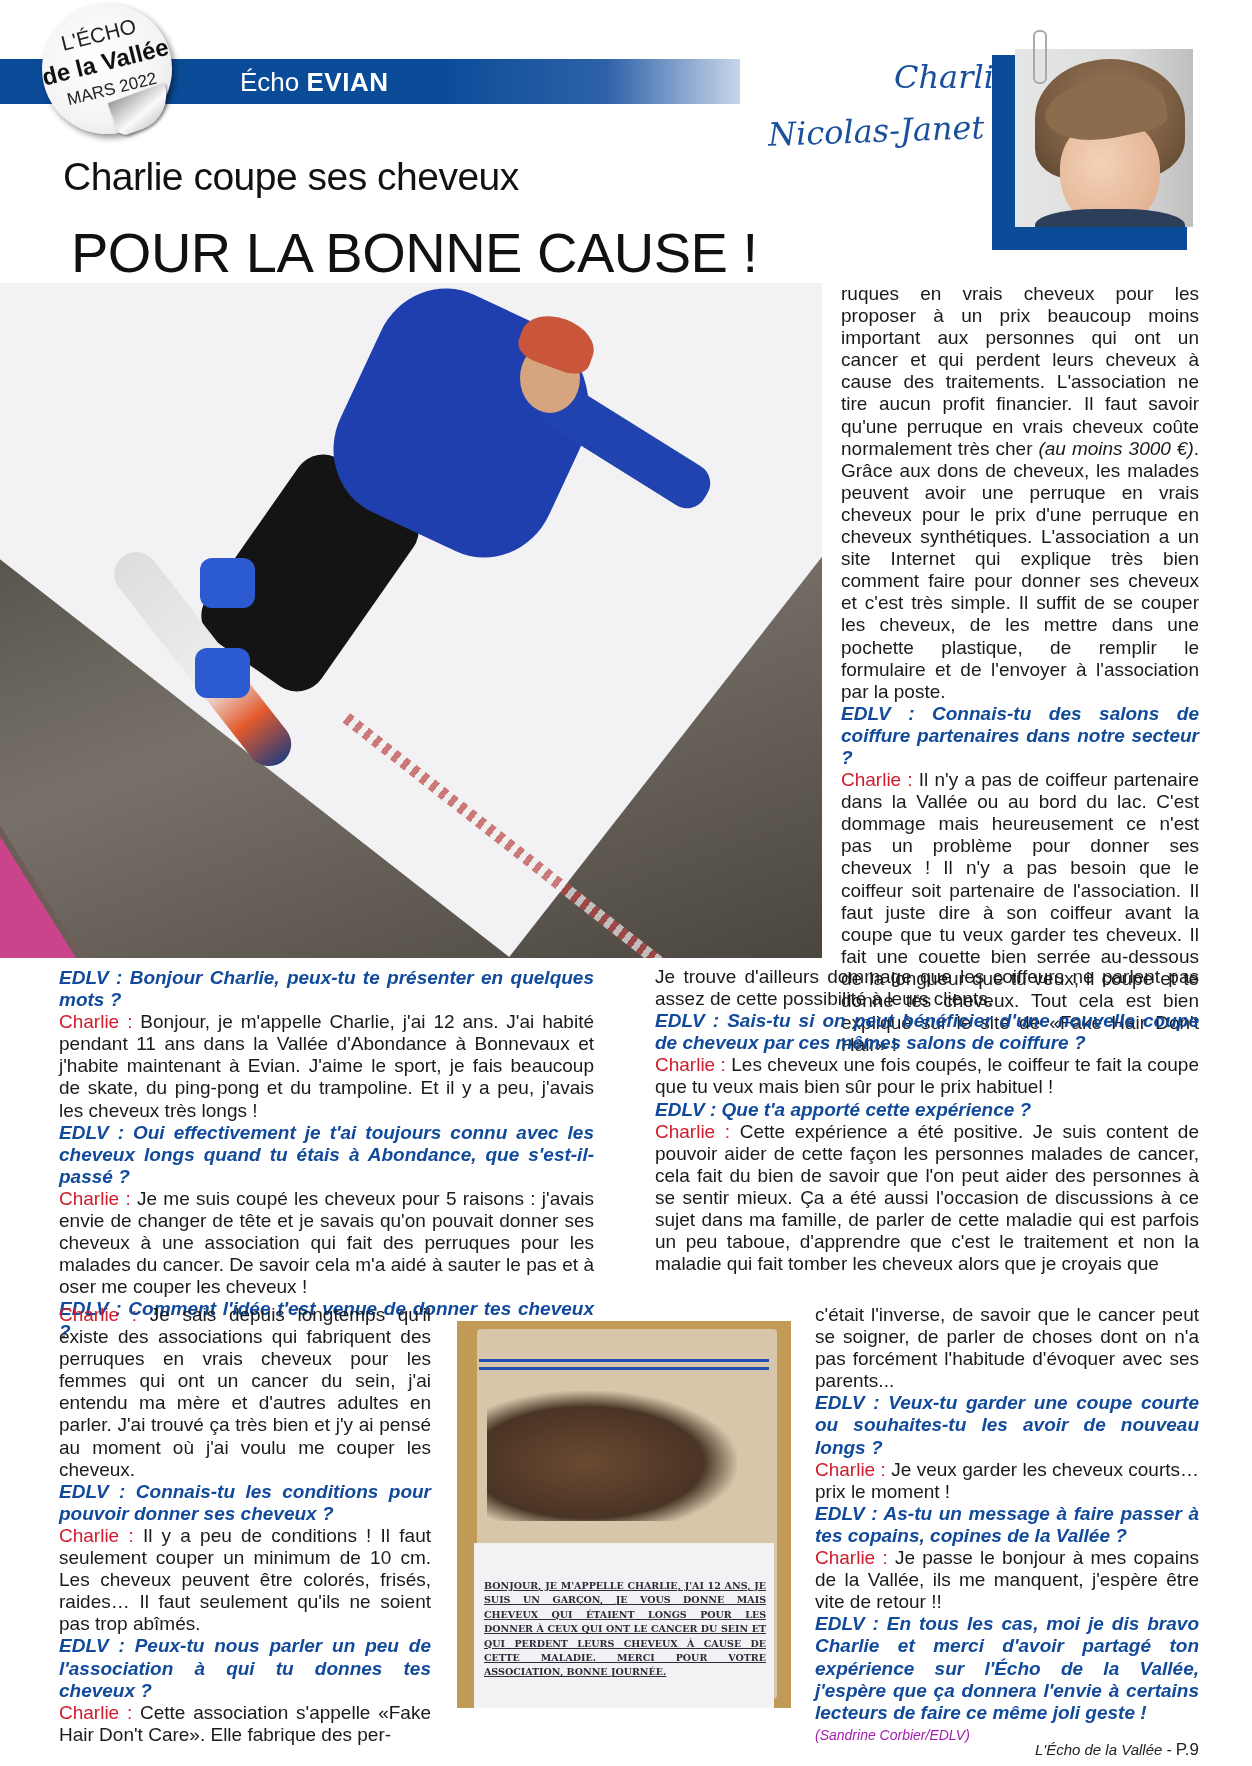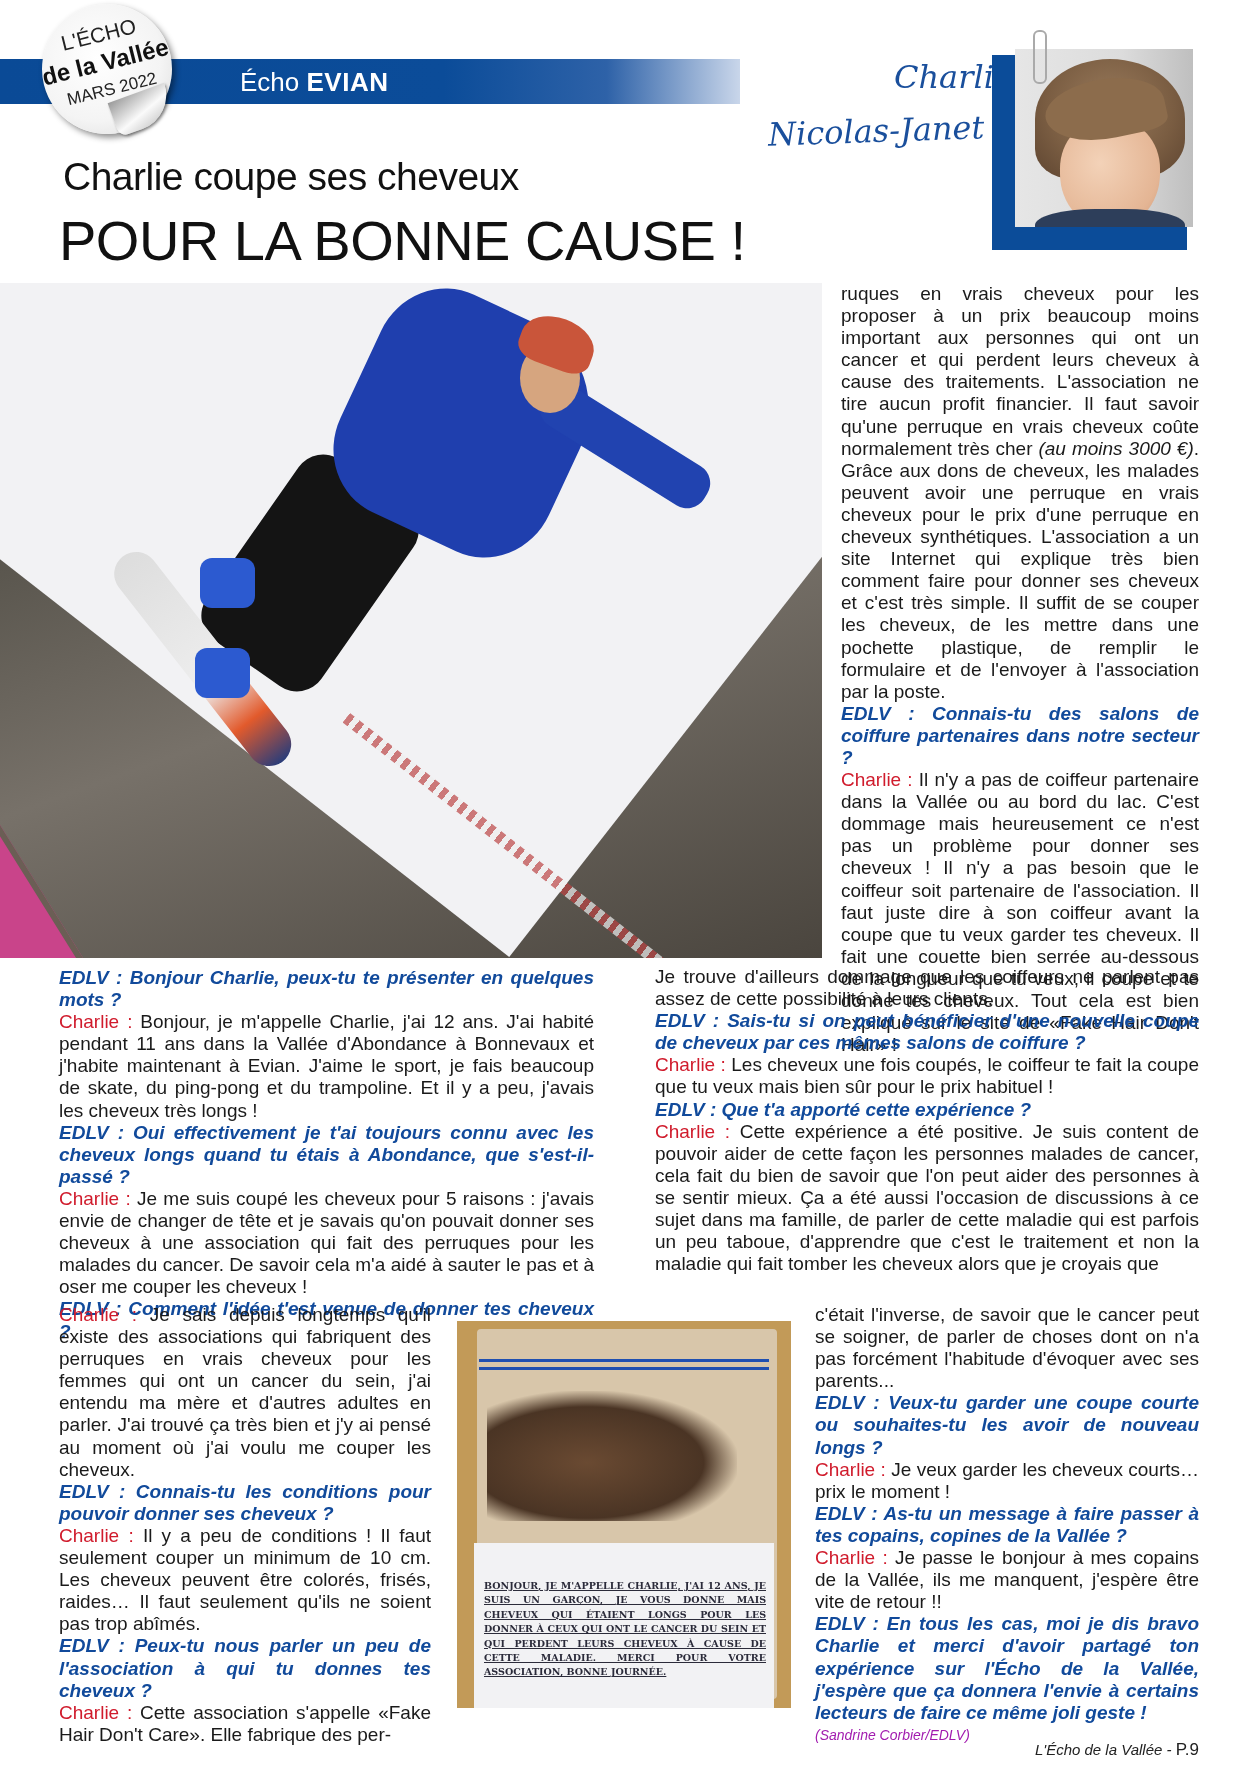--- a/index.html
+++ b/index.html
@@ -103,21 +103,21 @@
   <b>EVIAN</b>
 </div>
 <div class="sticker">
   <div class="s1">L'ÉCHO</div>
   <div class="s2">de la Vallée</div>
   <div class="s3">MARS 2022</div>
 </div>
 <div class="curl"></div>
 
 <h1 class="title1" style="margin:0">Charlie coupe ses cheveux</h1>
-<h1 class="title2" style="margin:0">POUR LA BONNE CAUSE !</h1>
+<h1 class="title2" style="margin:12px">POUR LA BONNE CAUSE !</h1>
 
 <div class="sig1">Charlie</div>
 <div class="sig2">Nicolas-Janet</div>
 <div class="portrait-frame"></div>
 <div class="portrait">
   <div class="hair"></div>
   <div class="face"></div>
   <div class="fringe"></div>
   <div class="shirt"></div>
 </div>

